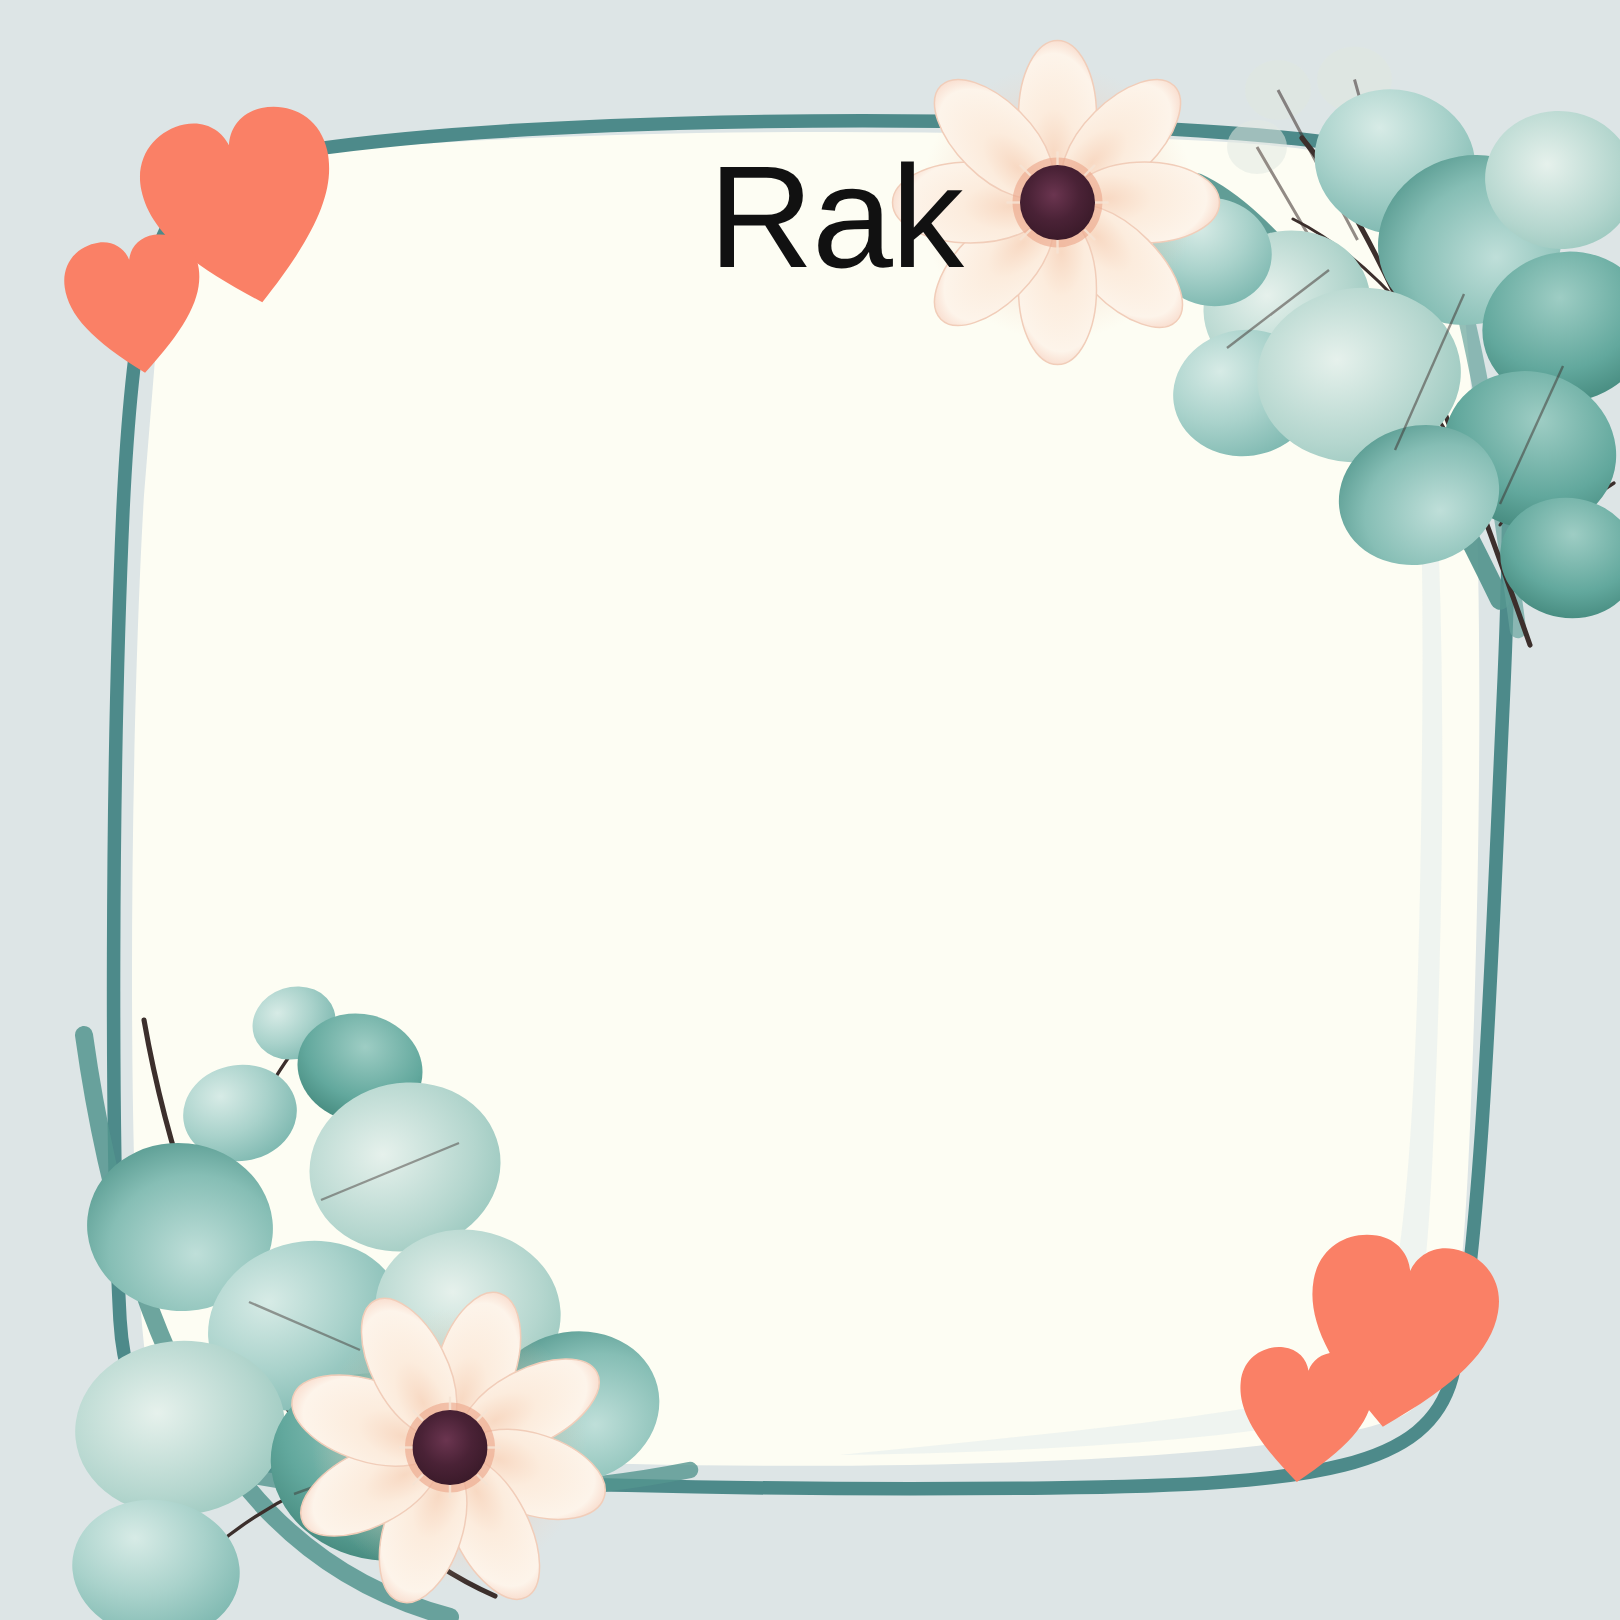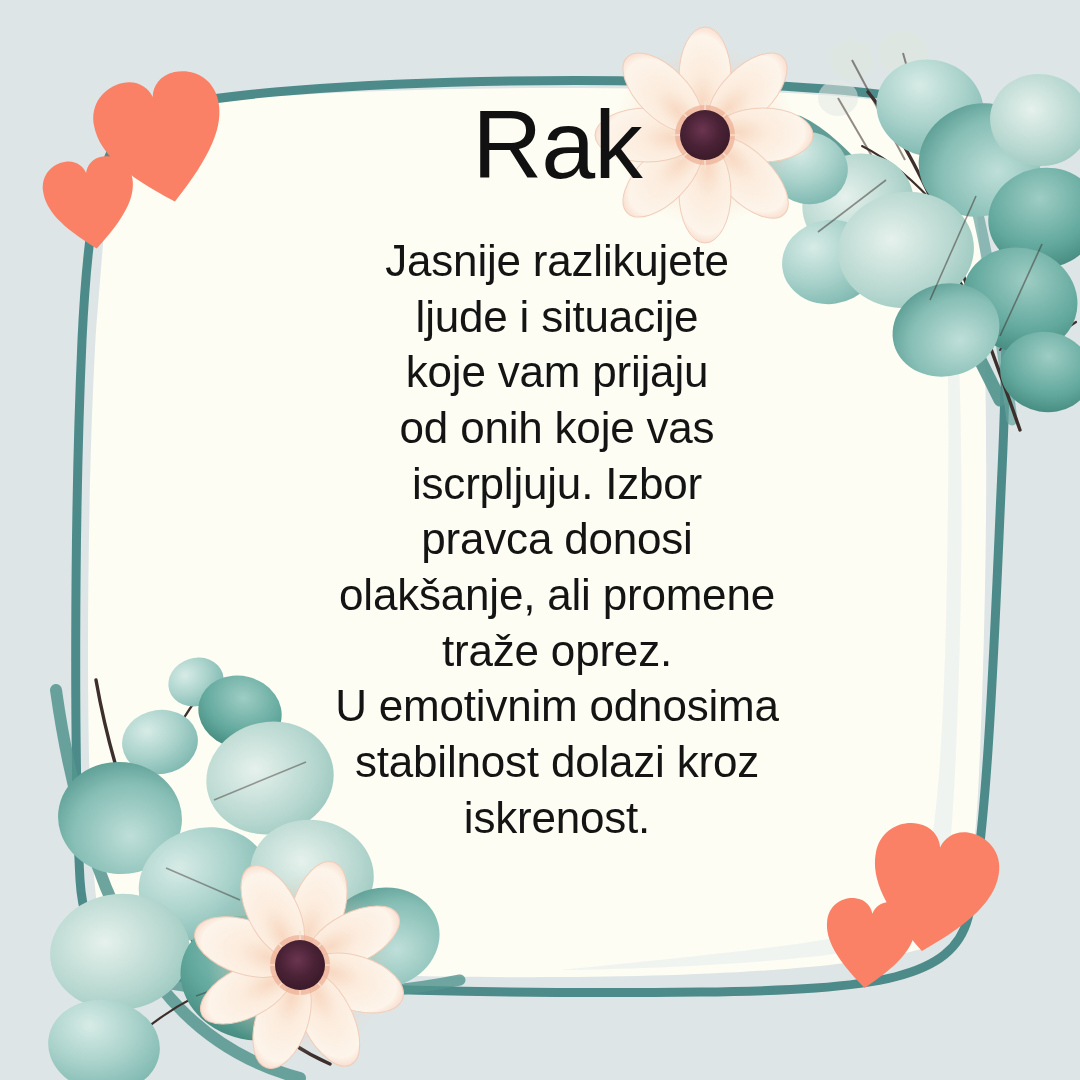--- a/index.html
+++ b/index.html
@@ -317,26 +317,15 @@
 
     <g transform="translate(868,955) rotate(6) scale(0.92)">
       <path d="M 0,36 C -34,8 -48,-12 -48,-32 C -48,-50 -34,-60 -20,-60
                C -9,-60 -2,-53 0,-45 C 2,-53 9,-60 20,-60
                C 34,-60 48,-50 48,-32 C 48,-12 34,8 0,36 Z" fill="#fa8066"></path>
     </g>
   </svg>
 
   <div id="content">
     <div id="title">Rak</div>
-    <div id="body-text">Jasnije razlikujete
-ljude i situacije
-koje vam prijaju
-od onih koje vas
-iscrpljuju. Izbor
-pravca donosi
-olakšanje, ali promene
-traže oprez.
-U emotivnim odnosima
-stabilnost dolazi kroz
-iskrenost.</div>
   </div>
 
 </div>
 
 </body></html>

